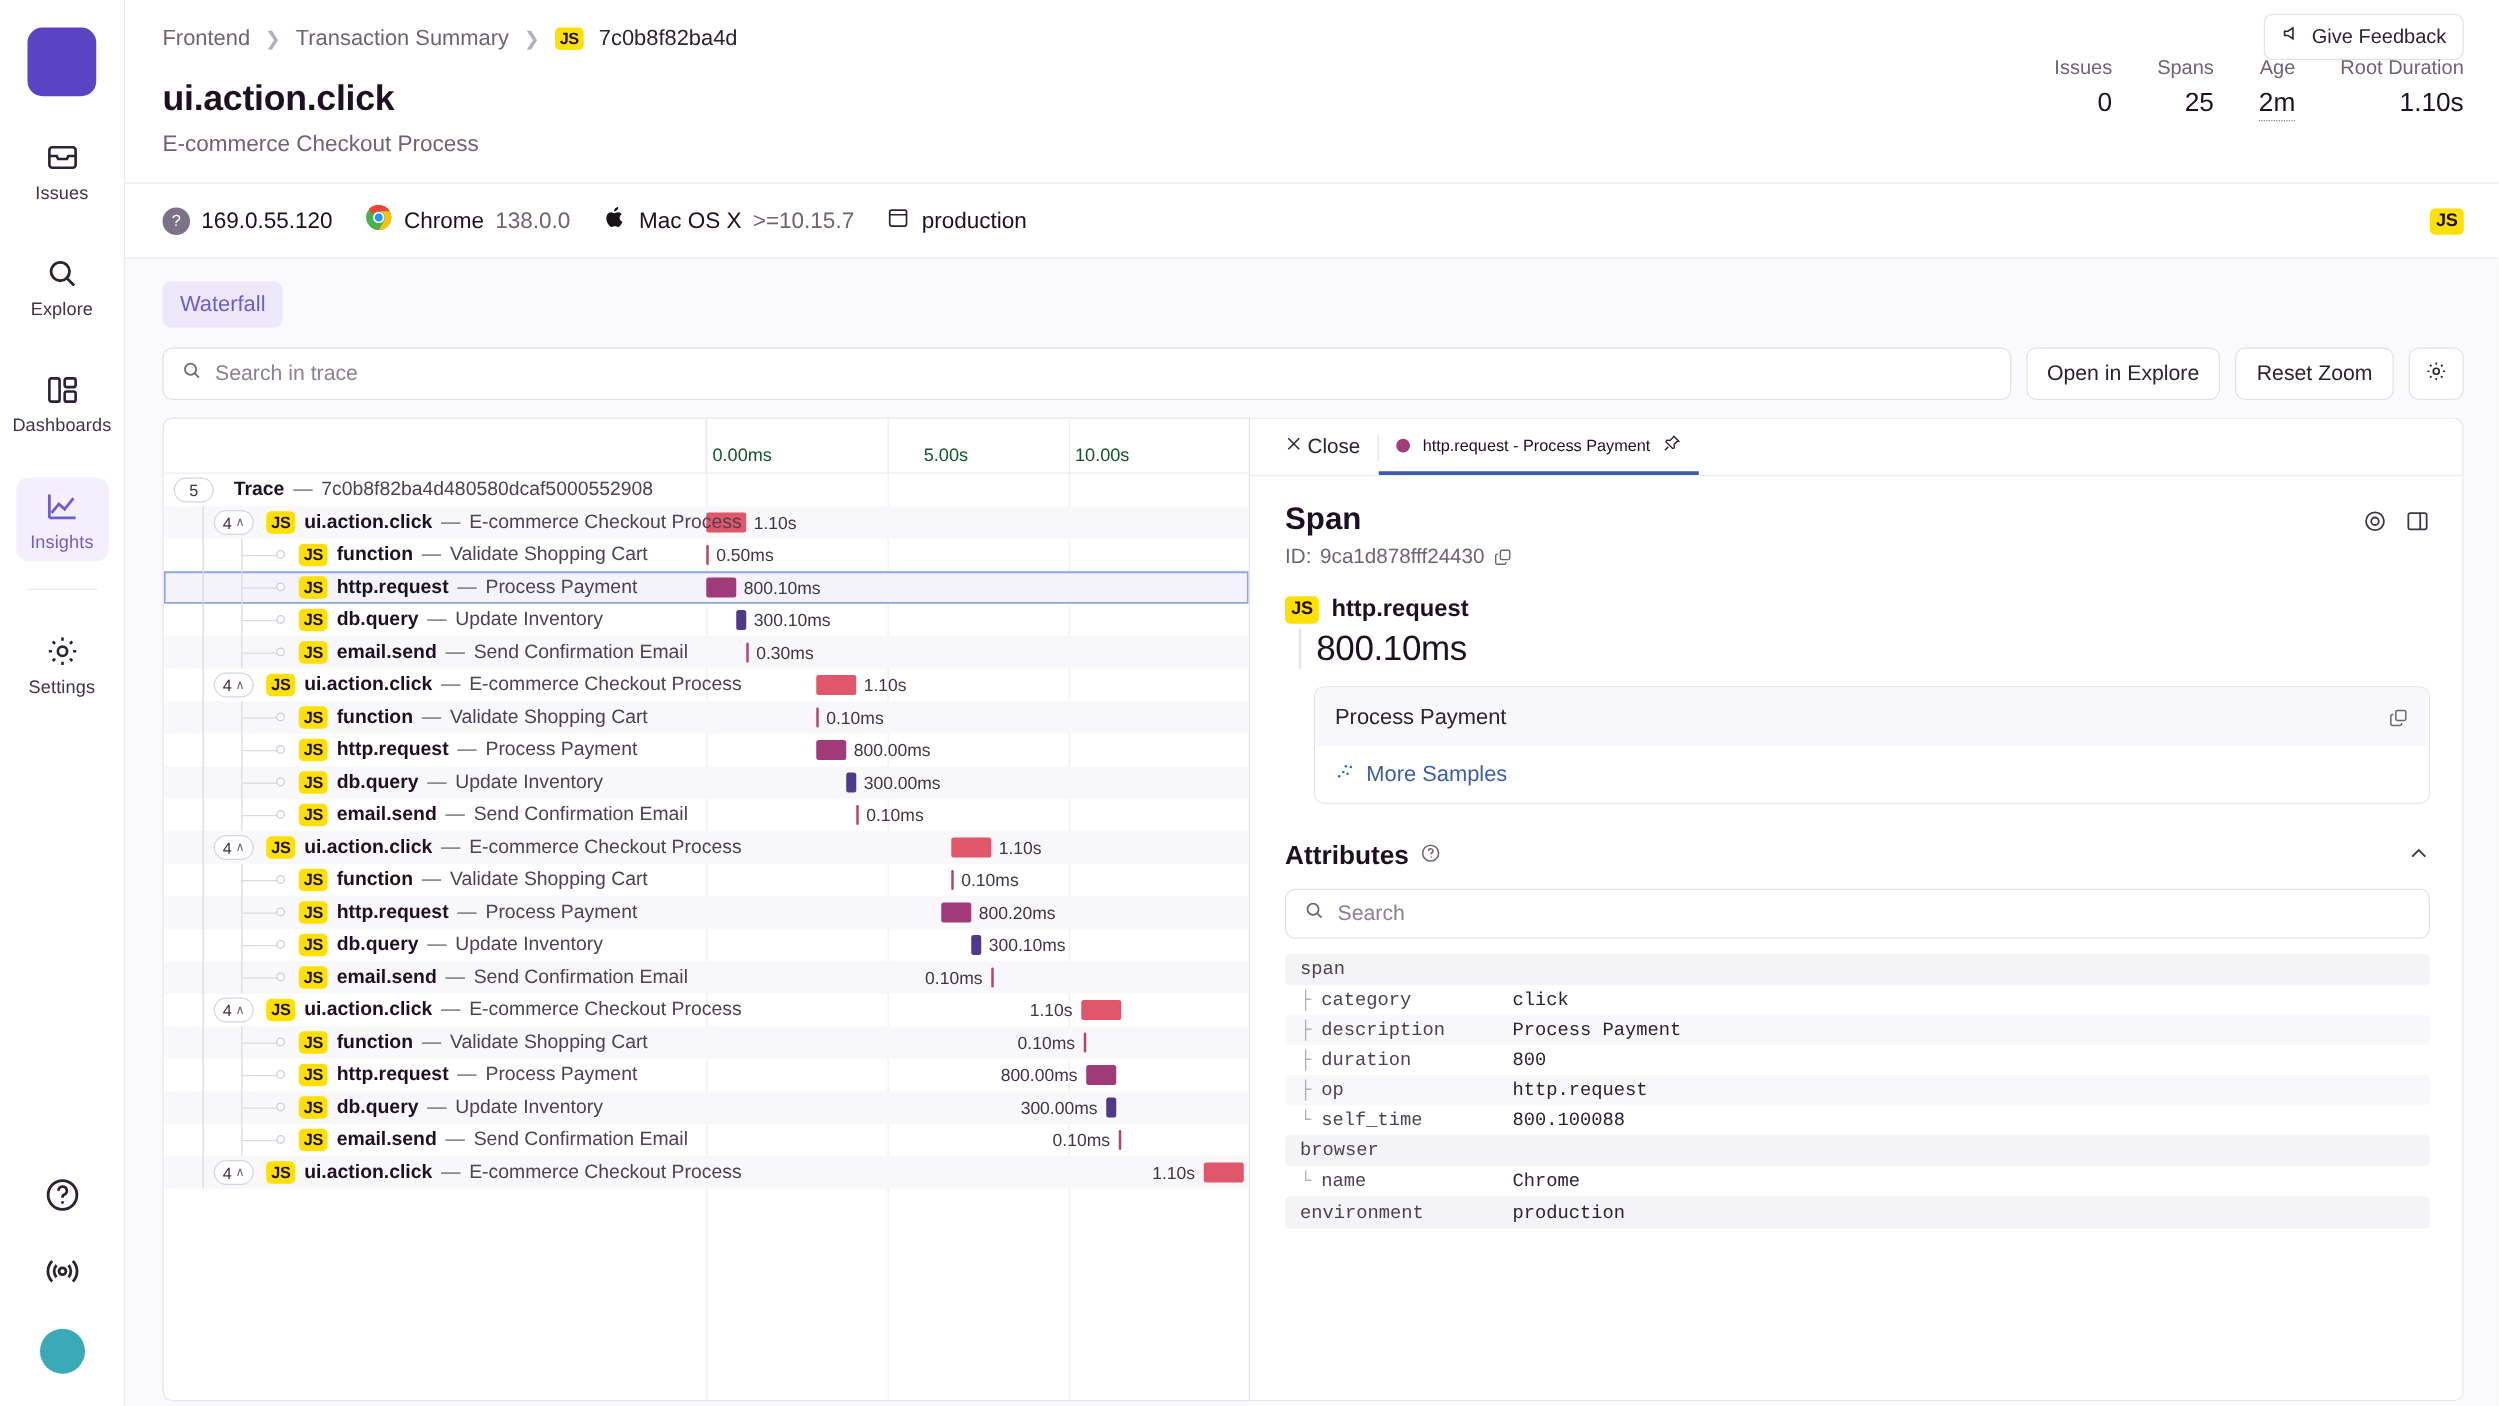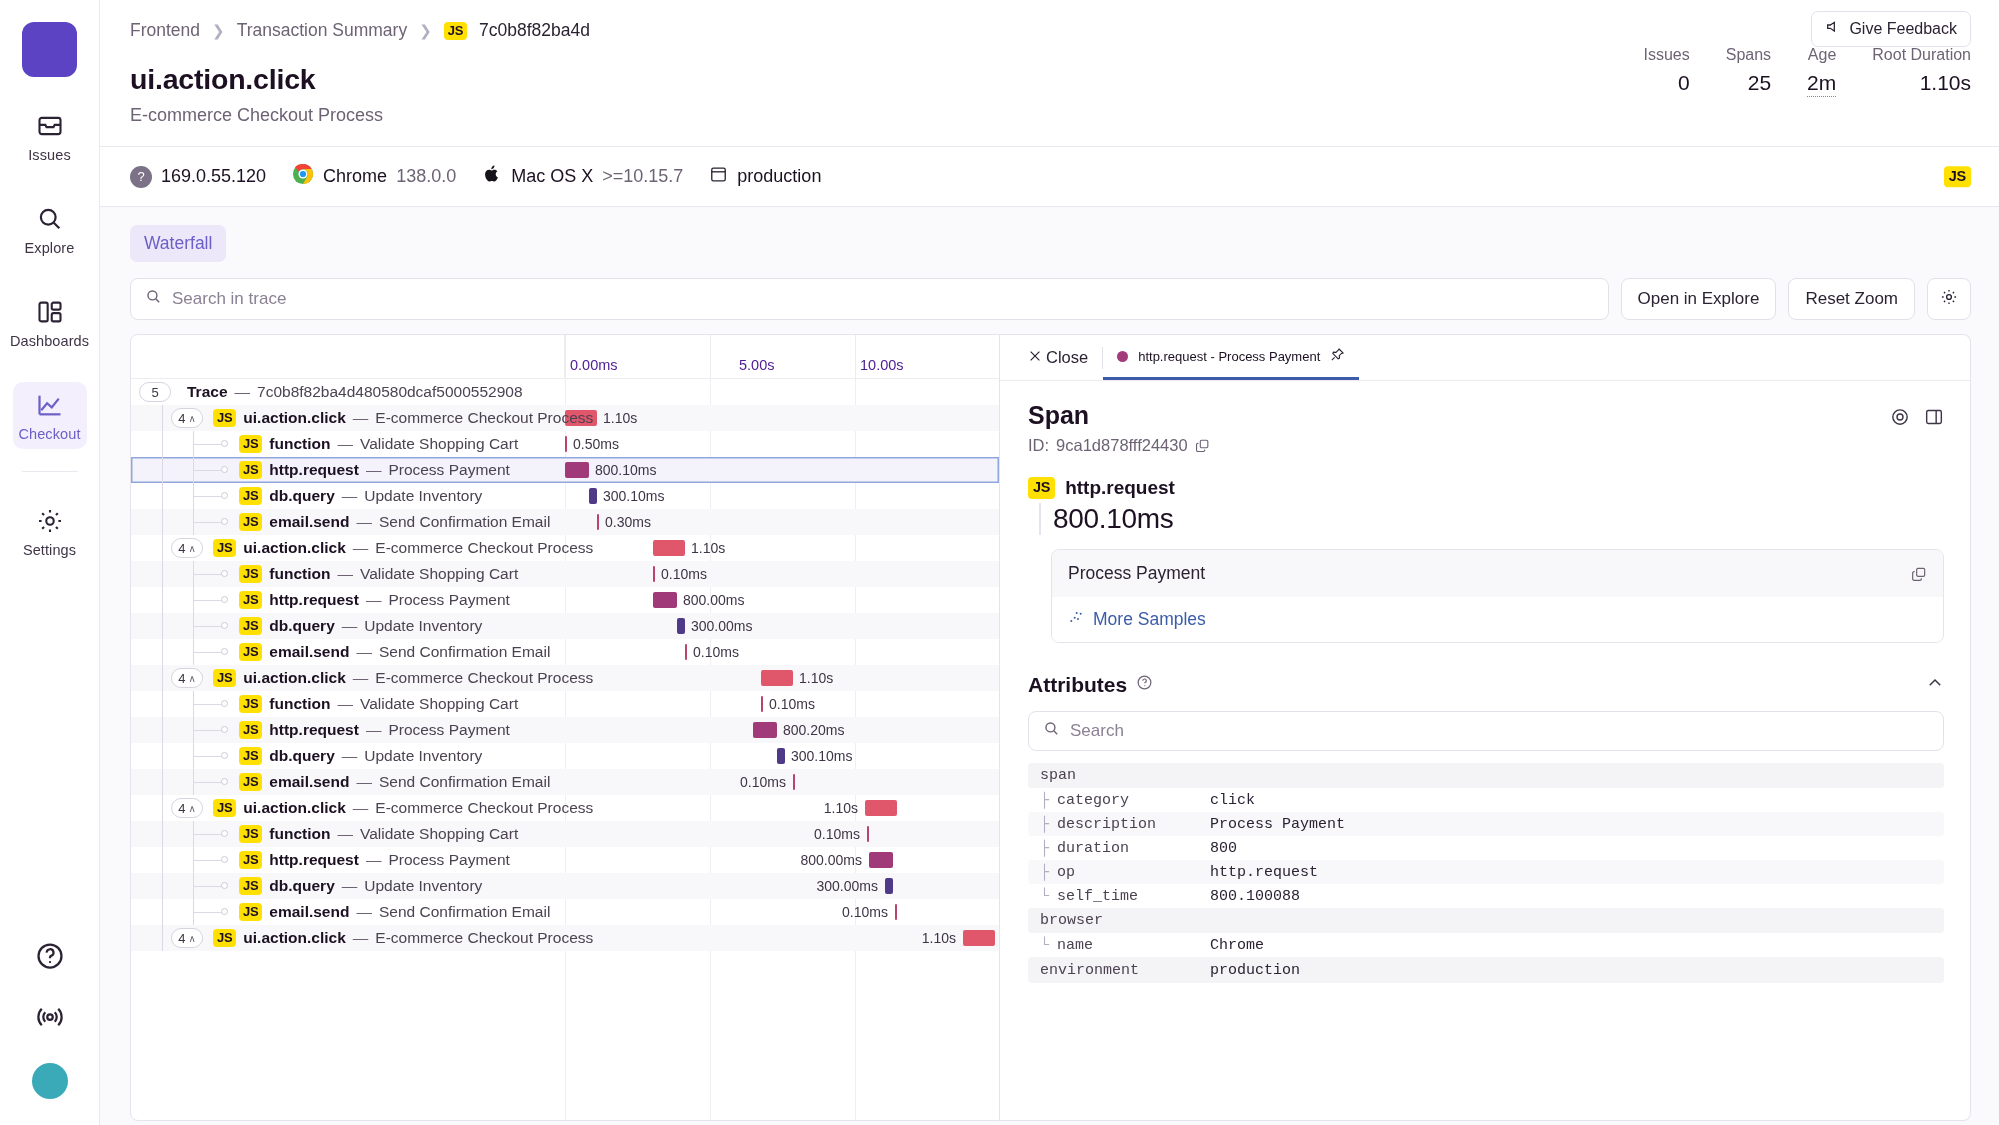--- a/index.html
+++ b/index.html
@@ -97,21 +97,21 @@
 
   
   .waterfall {
     width: 870px; flex: 0 0 870px; background: #fff;
     border: 1px solid #e7e3ec; border-top-left-radius: 8px; border-bottom-left-radius: 8px;
     display: flex; flex-direction: column; overflow: hidden; position: relative;
   }
   .wf-header { height: 44px; display: flex; flex: 0 0 44px; border-bottom: 1px solid #eeebf1; }
   .wf-head-left { width: 434px; flex: 0 0 434px; border-right: 1px solid #eeebf1; }
   .wf-head-right { flex: 1 1 auto; position: relative; }
-  .tick-label { position: absolute; bottom: 5px; font-size: 14.5px; color: #4c1d95; padding-left: 5px; }
+  .tick-label { position: absolute; bottom: 5px; font-size: 14.5px; color: #14532d; padding-left: 5px; }
   .tick-line { position: absolute; top: 0; bottom: 0; width: 1px; background: #eeebf1; }
 
   .wf-body { flex: 1 1 auto; position: relative; overflow: hidden; }
   .grid-lines { position: absolute; inset: 0; pointer-events: none; }
   .grid-lines .gl { position: absolute; top: 0; bottom: 0; width: 1px; background: #f0edf3; }
 
   .row { height: 26px; display: flex; align-items: center; position: relative; }
   .row.zebra { background: #f8f7fa; }
   .row.selected { background: #f4f3fb; box-shadow: inset 0 0 0 1.5px #8fa7de; }
   .row-left { width: 434px; flex: 0 0 434px; display: flex; align-items: center;
@@ -238,21 +238,21 @@
     </div>
 
     <div class="nav-item active">
       <span>
         <svg width="28" height="28" viewBox="0 0 24 24" fill="none" stroke="#6c5fc7" stroke-width="1.9">
           <path d="M3 20V4"></path>
             <path d="M3 20h18"></path>
             <path d="M4.5 16.5l5-6 4 3.5 6-7.5"></path>
         </svg>
       </span>
-      <span class="nav-label">Checkout</span>
+      <span class="nav-label">Insights</span>
     </div>
 
     <div class="nav-sep"></div>
 
     <div class="nav-item">
       <span>
         <svg width="28" height="28" viewBox="0 0 24 24" fill="none" stroke="#2b2233" stroke-width="1.8">
           <circle cx="12" cy="12" r="3.2"></circle>
           <path d="M12 2.6v2.2M12 19.2v2.2M21.4 12h-2.2M4.8 12H2.6M18.7 5.3l-1.6 1.6M6.9 17.1l-1.6 1.6M18.7 18.7l-1.6-1.6M6.9 6.9L5.3 5.3"></path>
         </svg>

